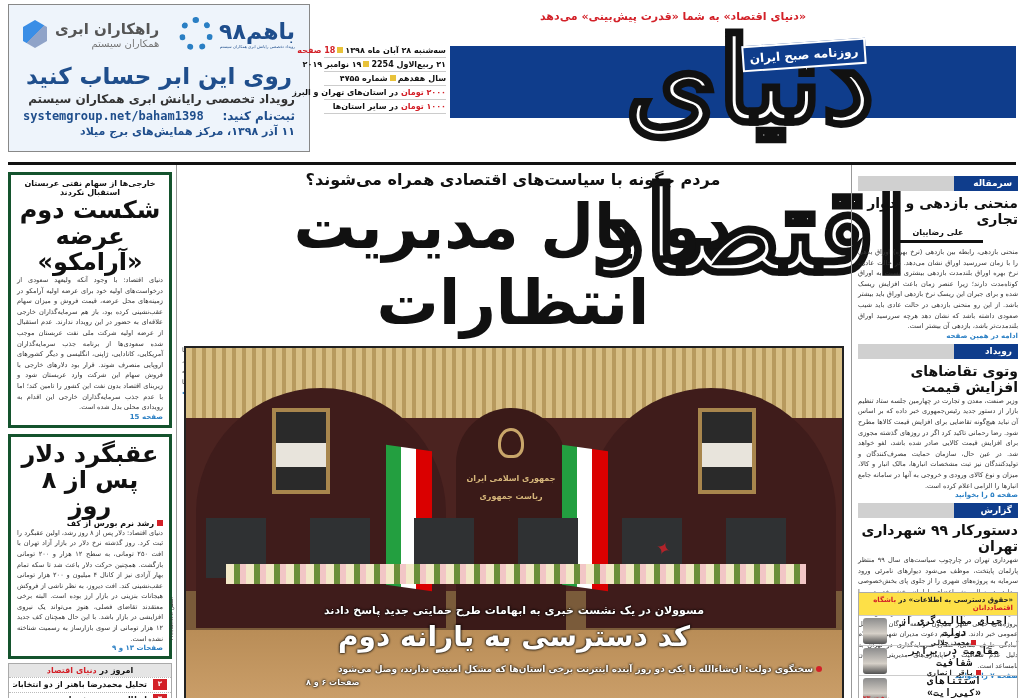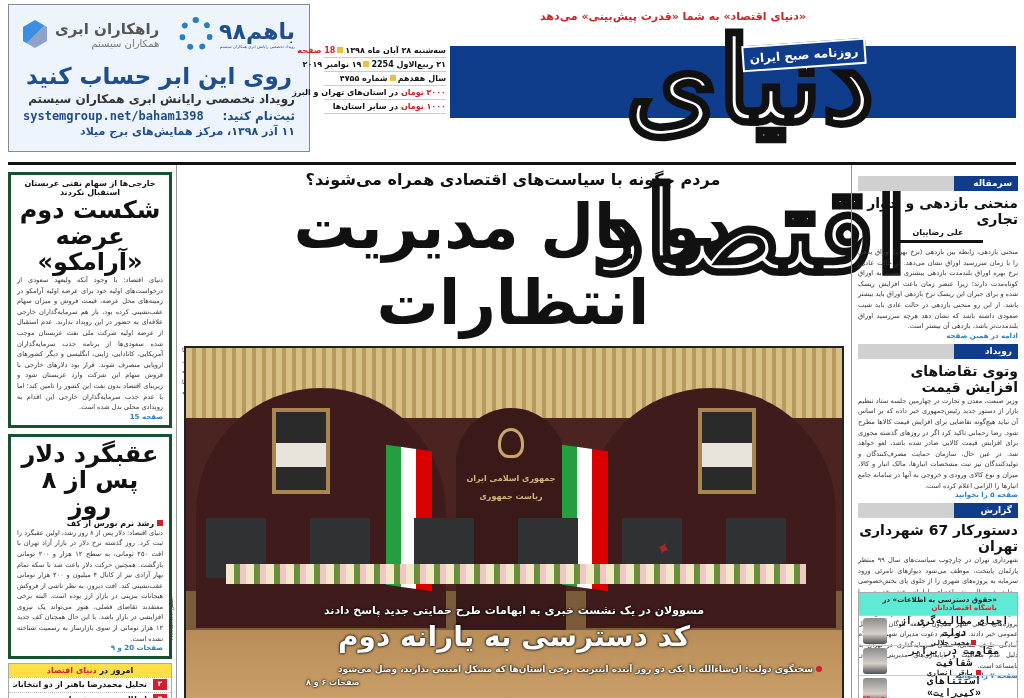--- a/index.html
+++ b/index.html
@@ -45,41 +45,41 @@
   .sec-bar { display: flex; height: 15px; margin-top: 4px; }
   .sec-bar .lbl { width: 64px; background: #0f3d8c; color: #fff; font-size: 9px; font-weight: bold; line-height: 15px; padding-right: 6px; }
   .sec-bar .fill { flex: 1; background: #d0d0d0; }
   .r-head { font-weight: bold; font-size: 14px; margin: 4px 0 1px; }
   .r-author { font-size: 8px; font-weight: bold; text-align: center; }
   .r-line { width: 90px; height: 3px; background: #111; margin: 3px auto 4px; }
   .body-text { font-size: 6.6px; line-height: 10.6px; color: #333; text-align: justify; }
   .cont { color: #2a7fc4; font-size: 7px; font-weight: bold; }
 
   .forum { position: absolute; left: 858px; top: 592px; width: 160px; border: 1px solid #aaa; direction: rtl; }
-  .forum-head { background: #5eead4; font-size: 7px; font-weight: bold; padding: 3px 20px; color: #222; }
+  .forum-head { background: #fde047; font-size: 7px; font-weight: bold; padding: 3px 4px; color: #222; }
   .forum-head .hl { color: #d32028; }
   .forum-item { display: flex; border-top: 1px solid #ccc; height: 30px; padding: 2px 4px; align-items: center; }
   .forum-item .face { width: 24px; height: 26px; background: linear-gradient(#8c8c8c,#d6d0c8 60%,#505050); border-radius: 3px; flex: none; }
   .forum-item .txt { flex: 1; text-align: center; padding-left: 12px; padding-right: 4px; font-family: Liberation Mono, monospace; }
   .forum-item .t { font-size: 10px; font-weight: bold; }
   .forum-item .a { font-size: 7px; font-weight: bold; }
   .forum-item .a::before { content: ""; display: inline-block; width: 5px; height: 5px; background: #d32028; margin-left: 2px; }
   .forum-page { position: absolute; left: 4px; bottom: 4px; font-size: 6px; color: #d32028; font-weight: bold; }
 
   
   .left-col { position: absolute; left: 8px; top: 172px; width: 164px; direction: rtl; }
   .right-rule { position: absolute; left: 176px; top: 165px; width: 1px; height: 533px; background: #999; }
   .l-box { border: 3px solid #14532d; padding: 4px 6px; }
   .l-kicker { font-size: 8px; font-weight: bold; text-align: center; }
   .l-head { font-weight: bold; font-size: 24px; line-height: 26px; text-align: center; letter-spacing: -1px; }
   .l-sub { font-size: 8px; font-weight: bold; }
   .l-sub::before { content: ""; display: inline-block; width: 6px; height: 6px; background: #d32028; margin-left: 3px; }
 
   .today { border: 1px solid #aaa; margin-top: 4px; }
-  .today-head { background: #fde047; text-align: center; font-size: 8px; font-weight: bold; padding: 2px 16px; }
+  .today-head { background: #e5e5e5; text-align: center; font-size: 8px; font-weight: bold; padding: 2px 16px; }
   .today-head .hl { color: #d32028; }
   .today-row { display: flex; align-items: center; height: 14.4px; border-top: 1px dotted #bbb; padding: 0 4px; }
   .today-row .num { width: 14px; height: 11px; background: #d32028; color: #fff; font-size: 7px; font-weight: bold; text-align: center; line-height: 11px; flex: none; }
   .today-row .ttl { font-size: 7.8px; font-weight: bold; padding-right: 6px; white-space: nowrap; overflow: hidden; }
 
   
   .center { position: absolute; left: 182px; top: 166px; width: 662px; direction: rtl; }
   .kicker { text-align: center; font-weight: bold; font-size: 16px; margin-top: 4px; }
   .headline { text-align: center; font-family: "DejaVu Sans", sans-serif; font-weight: 900; font-size: 62px; line-height: 76px; letter-spacing: -3px; }
   .cols { display: flex; gap: 10px; margin-top: 4px; }
@@ -158,21 +158,21 @@
   <div class="l-box">
     <div class="l-kicker">خارجی‌ها از سهام نفتی عربستان استقبال نکردند</div>
     <div class="l-head">شکست دوم عرضه «آرامکو»</div>
     <div class="body-text">دنیای اقتصاد: با وجود آنکه ولیعهد سعودی از درخواست‌های اولیه خود برای عرضه اولیه آرامکو در زمینه‌های محل عرضه، قیمت فروش و میزان سهام عقب‌نشینی کرده بود، باز هم سرمایه‌گذاران خارجی علاقه‌ای به حضور در این رویداد ندارند. عدم استقبال از عرضه اولیه شرکت ملی نفت عربستان موجب شده سعودی‌ها از برنامه جذب سرمایه‌گذاران آمریکایی، کانادایی، ژاپنی، انگلیسی و دیگر کشورهای اروپایی منصرف شوند. قرار بود دلارهای خارجی با فروش سهام این شرکت وارد عربستان شود و زیربنای اقتصاد بدون نفت این کشور را تامین کند؛ اما با عدم جذب سرمایه‌گذاران خارجی این اقدام به رویدادی محلی بدل شده است.</div>
     <div class="cont">صفحه 15</div>
   </div>
   <div class="l-box" style="margin-top:6px">
     <div class="l-head">عقبگرد دلار پس از ۸ روز</div>
     <div class="l-sub">رشد نرم بورس از کف</div>
     <div class="body-text">دنیای اقتصاد: دلار پس از ۸ روز رشد، اولین عقبگرد را ثبت کرد. روز گذشته نرخ دلار در بازار آزاد تهران با افت ۲۵۰ تومانی، به سطح ۱۲ هزار و ۲۰۰ تومانی بازگشت. همچنین حرکت دلار باعث شد تا سکه تمام بهار آزادی نیز از کانال ۴ میلیون و ۲۰۰ هزار تومانی عقب‌نشینی کند. افت دیروز، به نظر ناشی از فروکش هیجانات بنزینی در بازار ارز بوده است. البته برخی معتقدند تقاضای فصلی، هنوز می‌تواند یک نیروی افزایشی در بازار باشد. با این حال همچنان کف جدید ۱۲ هزار تومانی از سوی بازارساز به رسمیت شناخته نشده است.</div>
-    <div class="cont">صفحات 20 و ۹</div>
+    <div class="cont">صفحات ۱۳ و ۹</div>
   </div>
   <div class="today">
     <div class="today-head"><span>امروز در</span> <span class="hl">دنیای اقتصاد</span></div>
     <div class="today-row">
         <span class="num">۲</span>
         <span class="ttl">تحلیل محمدرضا باهنر از دو انتخابات آینده</span>
       </div>
     <div class="today-row">
         <span class="num">۳</span>
         <span class="ttl">ابطال مجوز پروژه‌های صنعتی بدون پیشرفت</span>
@@ -243,21 +243,21 @@
       </div>
     <div class="r-head">وتوی تقاضاهای افزایش قیمت</div>
     <div class="body-text">وزیر صنعت، معدن و تجارت در چهارمین جلسه ستاد تنظیم بازار از دستور جدید رئیس‌جمهوری خبر داده که بر اساس آن نباید هیچ‌گونه تقاضایی برای افزایش قیمت کالاها مطرح شود. رضا رحمانی تاکید کرد اگر در روزهای گذشته مجوزی برای افزایش قیمت کالایی صادر شده باشد، لغو خواهد شد. در عین حال، سازمان حمایت مصرف‌کنندگان و تولیدکنندگان نیز تبت مشخصات انبارها، مالک انبار و کالا، میزان و نوع کالای ورودی و خروجی به آنها در سامانه جامع انبارها را الزامی اعلام کرده است.</div>
     <div class="cont">صفحه ۵ را بخوانید</div>
   </div>
   <div>
     <div class="sec-bar">
         <div class="lbl">گزارش</div>
         <div class="fill"></div>
       </div>
-    <div class="r-head">دستورکار 67 شهرداری تهران</div>
+    <div class="r-head">دستورکار ۹۹ شهرداری تهران</div>
     <div class="body-text">شهرداری تهران در چارچوب سیاست‌های سال ۹۹ منتظر پارلمان پایتخت، موظف می‌شود دیوارهای نامرئی ورود سرمایه به پروژه‌های شهری را از جلوی پای بخش‌خصوصی بردارد. دو سال پیش اعضای پارلمان بخش خصوصی با حضور در صحن شورای شهر تهران از آمادگی سرمایه‌گذاران مقیم پایتخت برای مشارکت در تامین مالی پروژه‌های حیاتی شهر همچون توسعه ناوگان حمل‌ونقل عمومی خبر دادند. اما به‌رغم دعوت مدیران شهری و اعلام آمادگی طرف مقابل، فضای سرمایه‌گذاری در تهران به دلیل عدم شفافیت و ناپایداری‌های مدیریتی، همچنان نامساعد است.</div>
     <div class="cont">صفحه ۷ را بخوانید</div>
   </div>
 </div>
 
 <div class="forum">
   <div class="forum-head"><span>«حقوق دسترسی به اطلاعات» در</span> <span class="hl">باشگاه اقتصاددانان</span></div>
   <div class="forum-item">
     <div class="txt">
         <div class="t">احیای مطالبه‌گری از دولت</div>

